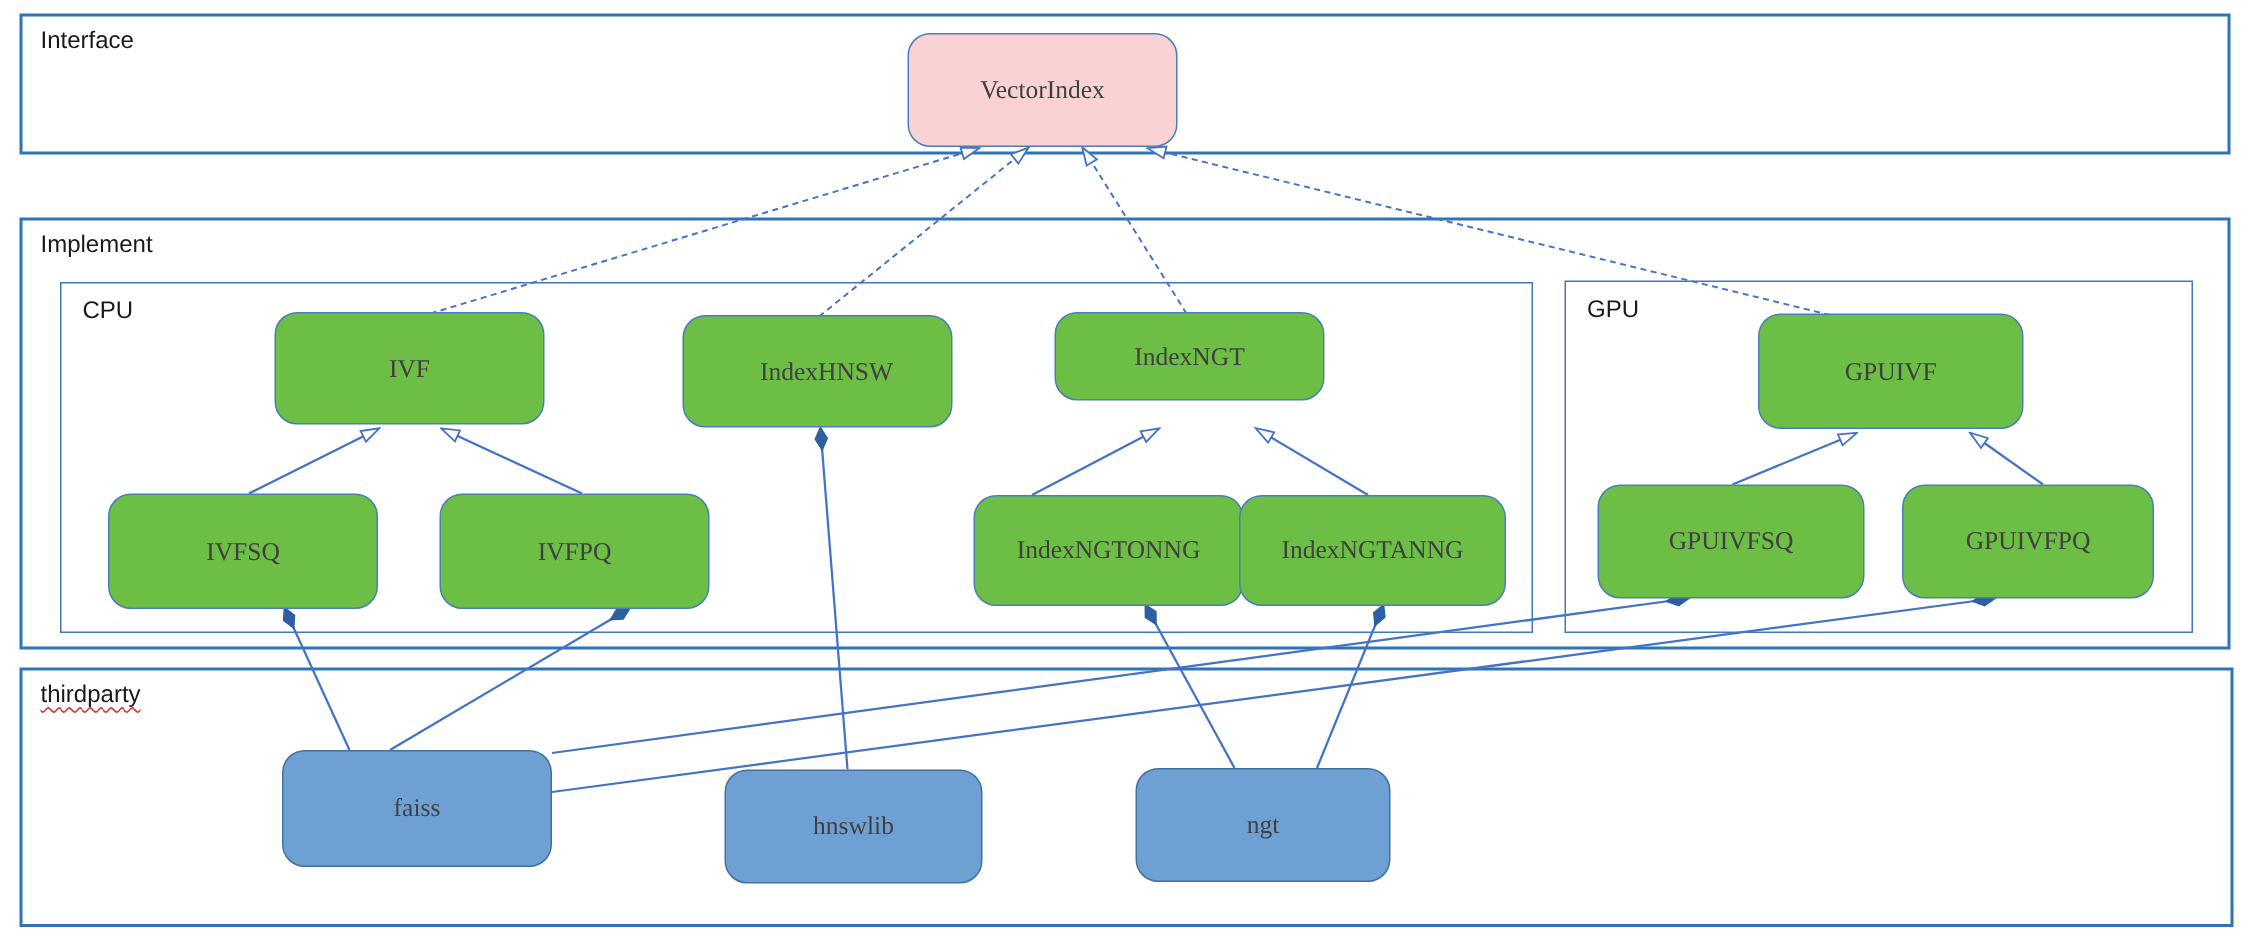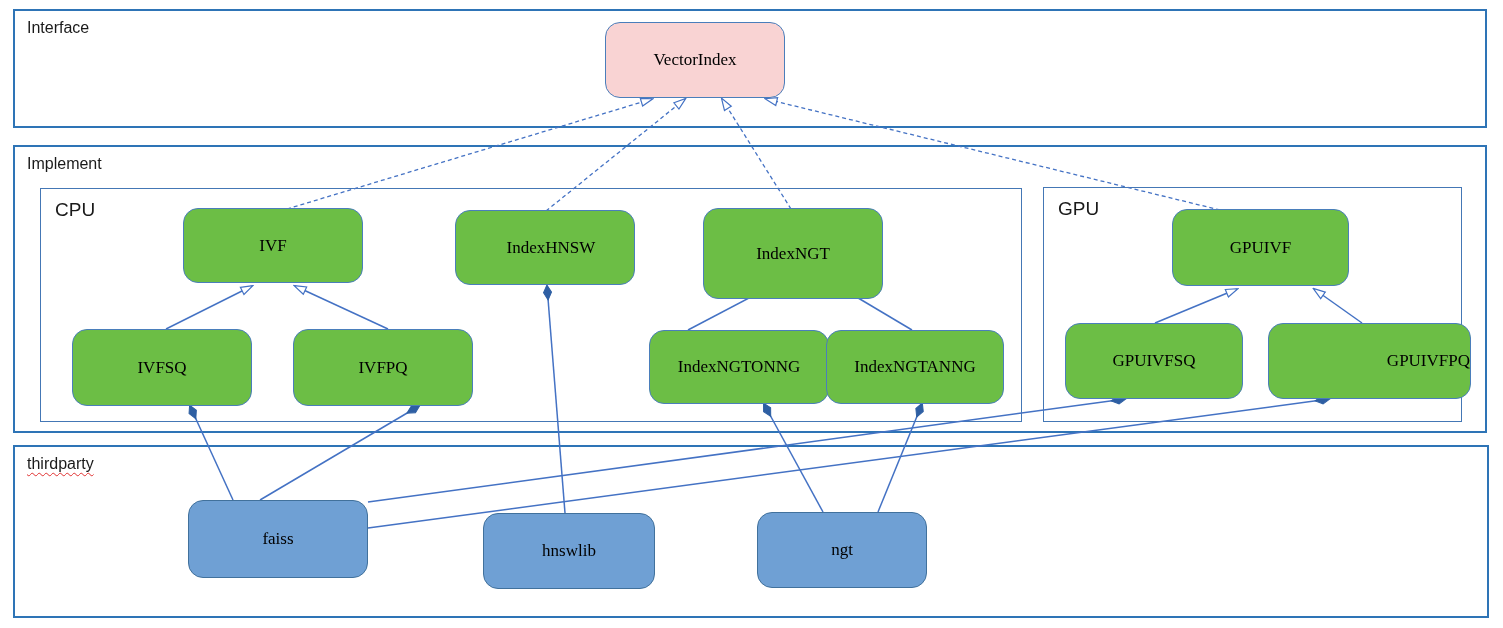--- a/index.html
+++ b/index.html
@@ -25,25 +25,25 @@
   }
   .subsection{
     position:absolute;
     border:1.5px solid #4477b5;
     background:transparent;
     box-sizing:border-box;
   }
   .subsection .section-label{
     position:absolute;
     top:10px;left:14px;
-    font-size:19px;
+    font-size:16px;
     color:#1a1a1a;
     text-align:center;
   }
-  #section-interface {left:13px;  top:9px;   width:1474px; height:119px;text-align:center;}
+  #section-interface {left:13px;  top:9px;   width:1474px; height:94px;text-align:center;}
   #section-implement {left:13px;  top:145px; width:1474px; height:288px;}
   #section-cpu       {left:40px;  top:188px; width:982px;  height:234px;}
   #section-gpu       {left:1043px;top:187px; width:419px;  height:235px;}
   #section-thirdparty{left:13px;  top:445px; width:1476px; height:173px;}
   .squiggle{
     text-decoration:underline;
     text-decoration-style:wavy;
     text-decoration-color:#e03131;
     text-decoration-thickness:1px;
     text-underline-offset:3px;
@@ -59,36 +59,36 @@
   .edge.composition{stroke-width:1.5;marker-start:url(#diamond-filled);}
   
   .node{
     position:absolute;
     box-sizing:border-box;
     border:1.5px solid #4a7ebb;
     border-radius:15px;
     display:flex;align-items:center;justify-content:center;
     font-family:"Liberation Serif", serif;
     font-size:17px;
-    color:#000000;
+    color:#404040;
   }
   .node.pink {background:#f9d3d3;}
   .node.green{background:#6cbe45;}
   .node.blue {background:#6fa0d4;border-color:#41719c;}
   #node-vectorindex {left:605px; top:22px;  width:180px; height:76px;}
   #node-ivf         {left:183px; top:208px; width:180px; height:75px;text-align:right;}
   #node-indexhnsw   {left:455px; top:210px; width:180px; height:75px;padding-left:12px;}
-  #node-indexngt    {left:703px; top:208px; width:180px; height:91px;}
+  #node-indexngt    {left:703px; top:208px; width:180px; height:59px;}
   #node-ivfsq       {left:72px;  top:329px; width:180px; height:77px;}
   #node-ivfpq       {left:293px; top:329px; width:180px; height:77px;}
   #node-indexngtonng{left:613px; top:330px; width:180px; height:74px;margin-left:36px;}
   #node-indexngtanng{left:826px; top:330px; width:178px; height:74px;}
   #node-gpuivf      {left:1172px;top:209px; width:177px; height:77px;}
   #node-gpuivfsq    {left:1065px;top:323px; width:178px; height:76px;}
-  #node-gpuivfpq    {left:1268px;top:323px; width:203px; height:76px;justify-content:flex-end;}
+  #node-gpuivfpq    {left:1268px;top:323px; width:168px; height:76px;}
   #node-faiss       {left:188px; top:500px; width:180px; height:78px;}
   #node-hnswlib     {left:483px; top:513px; width:172px; height:76px;}
   #node-ngt         {left:757px; top:512px; width:170px; height:76px;}
 </style>
 </head>
 <body>
 
 <div class="canvas">
 
   <div class="section" id="section-interface">

